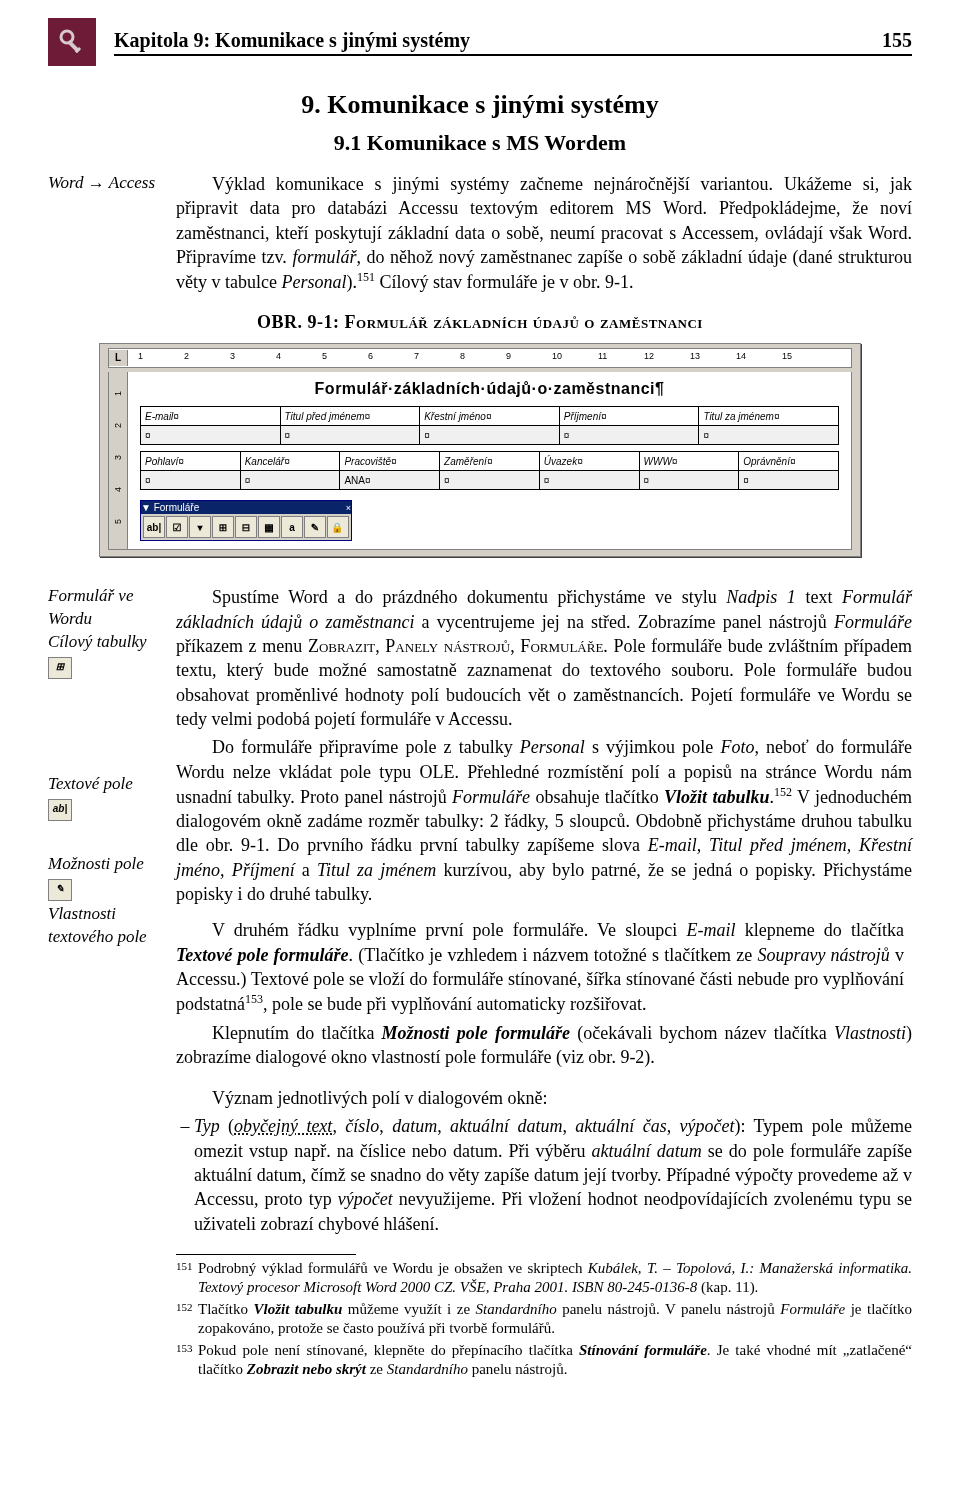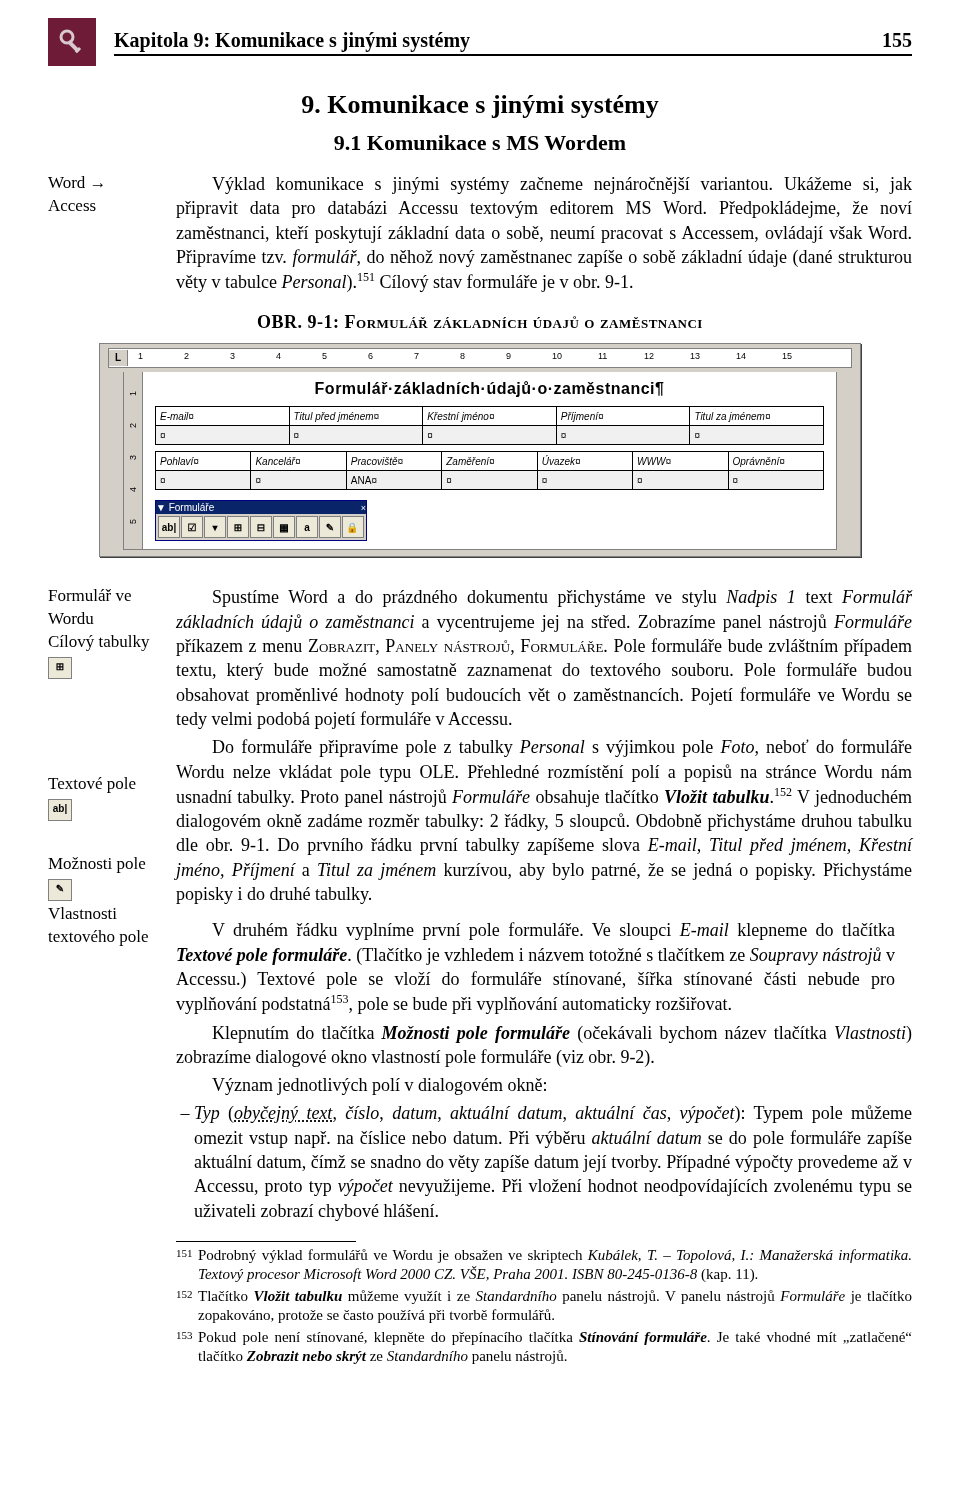--- a/index.html
+++ b/index.html
@@ -55,20 +55,21 @@
     text-align: center;
     margin: 0 0 16px 0;
   }
   .two-col {
     display: flex;
     gap: 18px;
   }
   .margin-col {
     width: 110px;
     flex: 0 0 110px;
+    font-style: italic;
     font-size: 17px;
     line-height: 1.35;
   }
   .body-col {
     flex: 1;
     font-size: 18px;
     line-height: 1.35;
     text-align: justify;
   }
   .body-col .sup { vertical-align: super; font-size: 12px; }
@@ -118,21 +119,21 @@
     height: 16px;
     overflow: hidden;
   }
   .ruler-num {
     position: absolute;
     top: 1px;
     font-size: 9px;
     color: #000;
   }
   .doc-area {
-    margin: 0 23px;
+    margin: 0 8px;
     background: #fff;
     border-left: 1px solid #808080;
     border-right: 1px solid #808080;
     border-bottom: 1px solid #808080;
     display: flex;
   }
   .v-ruler {
     width: 18px;
     background: #d4d0c8;
     border-right: 1px solid #808080;
@@ -377,24 +378,24 @@
       <div style="height:2px;"></div>
       <div>Vlastnosti textového pole</div>
     </div>
     <div class="body-col">
       <p style="margin:0 0 4px 0;">
         <span style="display:inline-block;width:36px;"></span><span>Spustíme Word a do prázdného dokumentu přichystáme ve stylu </span><span class="ital">Nadpis 1</span><span> text </span><span class="ital">Formulář základních údajů o zaměstnanci</span><span> a vycentrujeme jej na střed. Zobrazíme panel nástrojů </span><span class="ital">Formuláře</span><span> příkazem z menu </span><span class="smallcaps">Zobrazit, Panely nástrojů, Formuláře</span><span>. Pole formuláře bude zvláštním případem textu, který bude možné samostatně zaznamenat do textového souboru. Pole formuláře budou obsahovat proměnlivé hodnoty polí budoucích vět o zaměstnancích. Pojetí formuláře ve Wordu se tedy velmi podobá pojetí formuláře v Accessu.</span>
       </p>
       <p style="margin:0 0 12px 0;">
         <span style="display:inline-block;width:36px;"></span><span>Do formuláře připravíme pole z tabulky </span><span class="ital">Personal</span><span> s výjimkou pole </span><span class="ital">Foto</span><span>, neboť do formuláře Wordu nelze vkládat pole typu OLE. Přehledné rozmístění polí a popisů na stránce Wordu nám usnadní tabulky. Proto panel nástrojů </span><span class="ital">Formuláře</span><span> obsahuje tlačítko </span><span class="bold ital">Vložit tabulku</span><span>.</span><span class="sup">152</span><span> V jednoduchém dialogovém okně zadáme rozměr tabulky: 2 řádky, 5 sloupců. Obdobně přichystáme druhou tabulku dle obr. 9-1. Do prvního řádku první tabulky zapíšeme slova </span><span class="ital">E-mail, Titul před jménem, Křestní jméno, Příjmení</span><span> a </span><span class="ital">Titul za jménem</span><span> kurzívou, aby bylo patrné, že se jedná o popisky. Přichystáme popisky i do druhé tabulky.</span>
       </p>
-      <p style="margin:0 17px 4px 0;">
+      <p style="margin:0 8px 4px 0;">
         <span style="display:inline-block;width:36px;"></span><span>V druhém řádku vyplníme první pole formuláře. Ve sloupci </span><span class="ital">E-mail</span><span> klepneme do tlačítka </span><span class="bold ital">Textové pole formuláře</span><span>. (Tlačítko je vzhledem i názvem totožné s tlačítkem ze </span><span class="ital">Soupravy nástrojů</span><span> v Accessu.) Textové pole se vloží do formuláře stínované, šířka stínované části nebude pro vyplňování podstatná</span><span class="sup">153</span><span>, pole se bude při vyplňování automaticky rozšiřovat.</span>
       </p>
-      <p style="margin:0 0 4px 0;">
+      <p style="margin:0 0 17px 0;">
         <span style="display:inline-block;width:36px;"></span><span>Klepnutím do tlačítka </span><span class="bold ital">Možnosti pole formuláře</span><span> (očekávali bychom název tlačítka </span><span class="ital">Vlastnosti</span><span>) zobrazíme dialogové okno vlastností pole formuláře (viz obr. 9-2).</span>
       </p>
       <p style="margin:0 0 4px 0;">
         <span style="display:inline-block;width:36px;"></span><span>Význam jednotlivých polí v dialogovém okně:</span>
       </p>
       <ul class="bullet-list" style="list-style-type:'– ';">
         <li>
           <span class="ital">Typ</span><span> (</span><span class="ital" style="text-decoration:underline dotted;">obyčejný text</span><span>, </span><span class="ital">číslo</span><span>, </span><span class="ital">datum</span><span>, </span><span class="ital">aktuální datum</span><span>, </span><span class="ital">aktuální čas</span><span>, </span><span class="ital">výpočet</span><span>): Typem pole můžeme omezit vstup např. na číslice nebo datum. Při výběru </span><span class="ital">aktuální datum</span><span> se do pole formuláře zapíše aktuální datum, čímž se snadno do věty zapíše datum její tvorby. Případné výpočty provedeme až v Accessu, proto typ </span><span class="ital">výpočet</span><span> nevyužijeme. Při vložení hodnot neodpovídajících zvolenému typu se uživateli zobrazí chybové hlášení.</span>
         </li>
       </ul>

